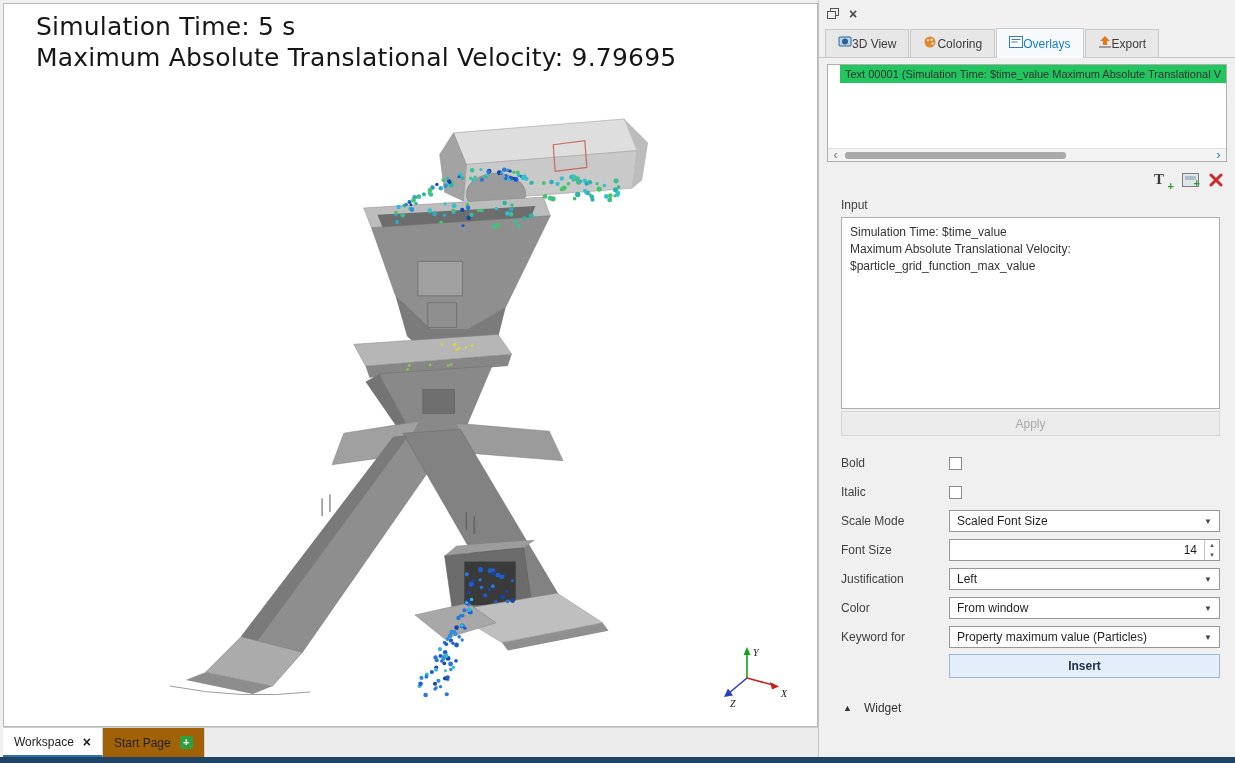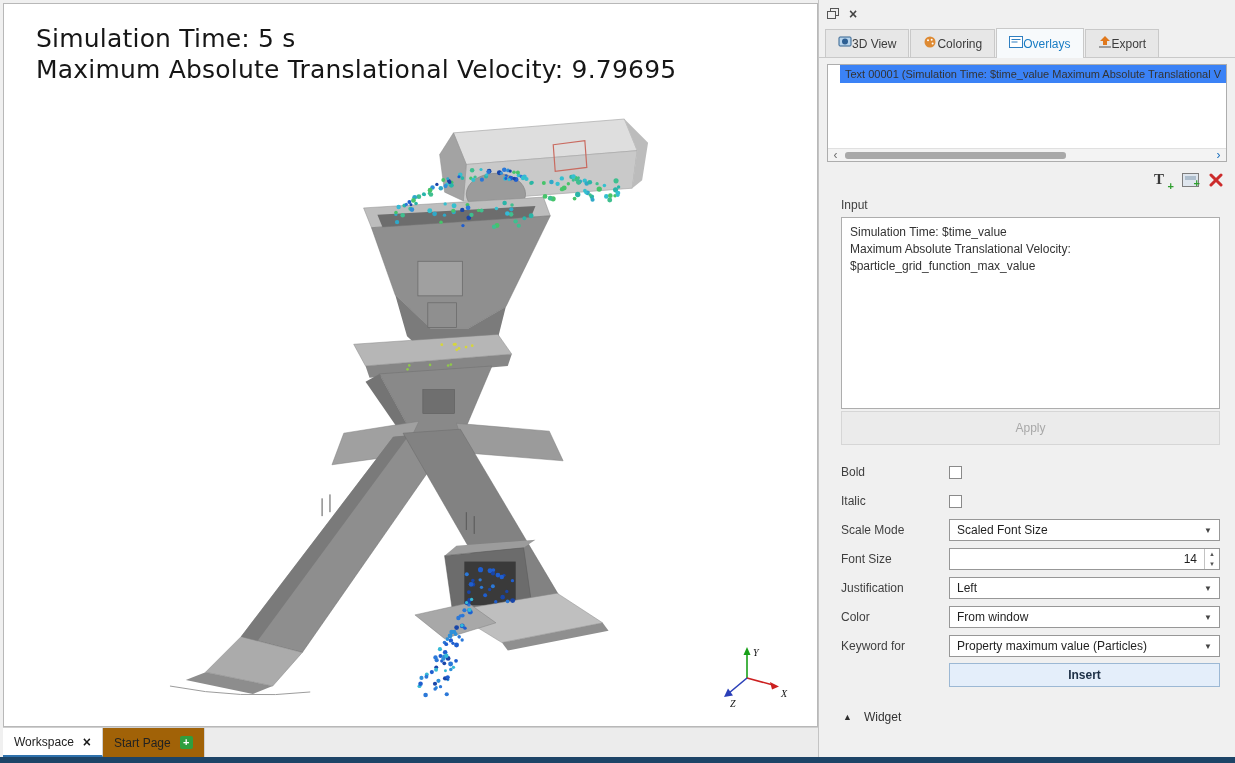--- a/index.html
+++ b/index.html
@@ -4,21 +4,21 @@
 <style>
   * { margin:0; padding:0; box-sizing:border-box; }
   html,body { background:#d9d9d9; }
   .app{
     width:1235px;height:763px;position:relative;display:flex;
     background:#f0f0f0;font-family:"Liberation Sans",sans-serif;overflow:hidden;
   }
   
   .left{width:828px;display:flex;flex-direction:column;padding-bottom:6px;}
   .viewport{flex:1;margin:3px 0 0 3px;background:#ffffff;border:1px solid #b8b8b8;position:relative;overflow:hidden;}
-  .overlay-text{position:absolute;left:32px;top:20px;font-family:"DejaVu Sans",sans-serif;
+  .overlay-text{position:absolute;left:32px;top:8px;font-family:"DejaVu Sans",sans-serif;
     font-size:25px;color:#161616;line-height:1.22;letter-spacing:.2px;white-space:nowrap;}
   .scene{position:absolute;inset:0;width:100%;height:100%;}
   .axis-triad{position:absolute;right:26px;bottom:16px;}
   .axis-triad text{font-size:10px;fill:#111;font-style:italic;font-family:"Liberation Serif",serif;}
   
   .tabbar{height:30px;display:flex;align-items:stretch;background:#ececec;border-top:1px solid #cfcfcf;margin-left:3px;}
   .wtab{display:flex;align-items:center;gap:9px;padding:0 11px;font-size:12px;color:#222;
     border-right:1px solid #cfcfcf;background:#a16207;cursor:default;}
   .wtab.active{background:#ffffff;border-bottom:2px solid #2f72ad;}
   .wtab-close{font-weight:bold;font-size:14px;color:#1b1b1b;line-height:1;}
@@ -32,39 +32,39 @@
   .panel-icons{display:flex;gap:10px;align-items:center;}
   .float-icon svg{display:block;}
   .close-icon{font-size:14px;color:#444;line-height:1;font-weight:bold;}
   .panel-tabs{display:flex;padding-left:6px;border-bottom:1px solid #c9c9c9;height:31px;align-items:flex-end;}
   .ptab{display:flex;align-items:center;padding:0 12px;font-size:12px;color:#3c3c3c;
     background:#e7e7e7;border:1px solid #c9c9c9;border-bottom:none;margin-right:1px;height:28px;}
   .ptab.selected{background:#f7fafc;color:#1a7dc4;margin-bottom:-1px;height:30px;position:relative;z-index:2;}
   
   .listbox{margin:6px 8px 0 8px;height:98px;background:#fff;border:1px solid #adadad;
     display:flex;flex-direction:column;justify-content:space-between;overflow:hidden;}
-  .list-item{font-size:11px;color:#333;padding:3px 5px;white-space:nowrap;overflow:hidden;background:#3b82f6;margin-left:12px;}
+  .list-item{font-size:11px;color:#333;padding:3px 5px;white-space:nowrap;overflow:hidden;background:#22c55e;margin-left:12px;}
   .hscroll{height:13px;background:#f3f3f3;border-top:1px solid #e0e0e0;display:flex;align-items:center;}
   .hs-arrow{width:15px;text-align:center;font-size:12px;color:#6e6e6e;line-height:12px;}
   .hs-arrow.right{color:#1a6fbd;}
   .hs-track{flex:1;position:relative;height:9px;}
   .hs-thumb{position:absolute;left:2px;top:1px;height:7px;width:60%;background:#a9a9a9;border-radius:3px;}
   
   .icon-row{display:flex;justify-content:flex-end;gap:10px;align-items:center;margin:8px 12px 0 0;height:20px;}
   .addtext-icon{position:relative;width:18px;height:18px;font-family:"Liberation Serif",serif;
     font-weight:bold;font-size:15px;color:#3a3a3a;}
   .addtext-icon .plus, .addbox-icon .plus{position:absolute;right:-2px;bottom:-3px;color:#2e9e2e;
     font-size:11px;font-weight:bold;font-family:"Liberation Sans",sans-serif;line-height:1;}
   .addbox-icon{position:relative;width:17px;height:14px;border:1px solid #7d7d7d;background:#dfe6ee;}
   .addbox-icon .inner{position:absolute;left:2px;top:2px;right:2px;height:4px;background:#aebecd;}
   
   .input-label{font-size:12px;color:#3f3f3f;margin:8px 0 5px 22px;}
   .input-area{margin:0 15px 0 22px;height:192px;background:#fff;border:1px solid #adadad;
     padding:6px 8px;font-size:12px;color:#333;white-space:pre-wrap;line-height:1.4;overflow:hidden;}
-  .apply-btn{margin:2px 15px 0 22px;height:34px;background:#ebebeb;border:1px solid #d6d6d6;
+  .apply-btn{margin:2px 15px 0 22px;height:25px;background:#ebebeb;border:1px solid #d6d6d6;
     color:#a8a8a8;font-size:12px;display:flex;align-items:center;justify-content:center;}
   
   .form{margin:16px 15px 0 22px;}
   .frow{display:flex;align-items:center;margin-bottom:7px;height:22px;}
   .flabel{width:108px;font-size:12px;color:#3f3f3f;flex:none;}
   .fctrl{flex:1;display:flex;align-items:center;}
   .checkbox{width:13px;height:13px;background:#fff;border:1px solid #8a8a8a;}
   .select{flex:1;height:22px;background:#fff;border:1px solid #979797;display:flex;align-items:center;
     padding:0 7px;font-size:12px;color:#1f1f1f;justify-content:space-between;}
   .caret{font-size:8px;color:#444;margin-left:6px;}

